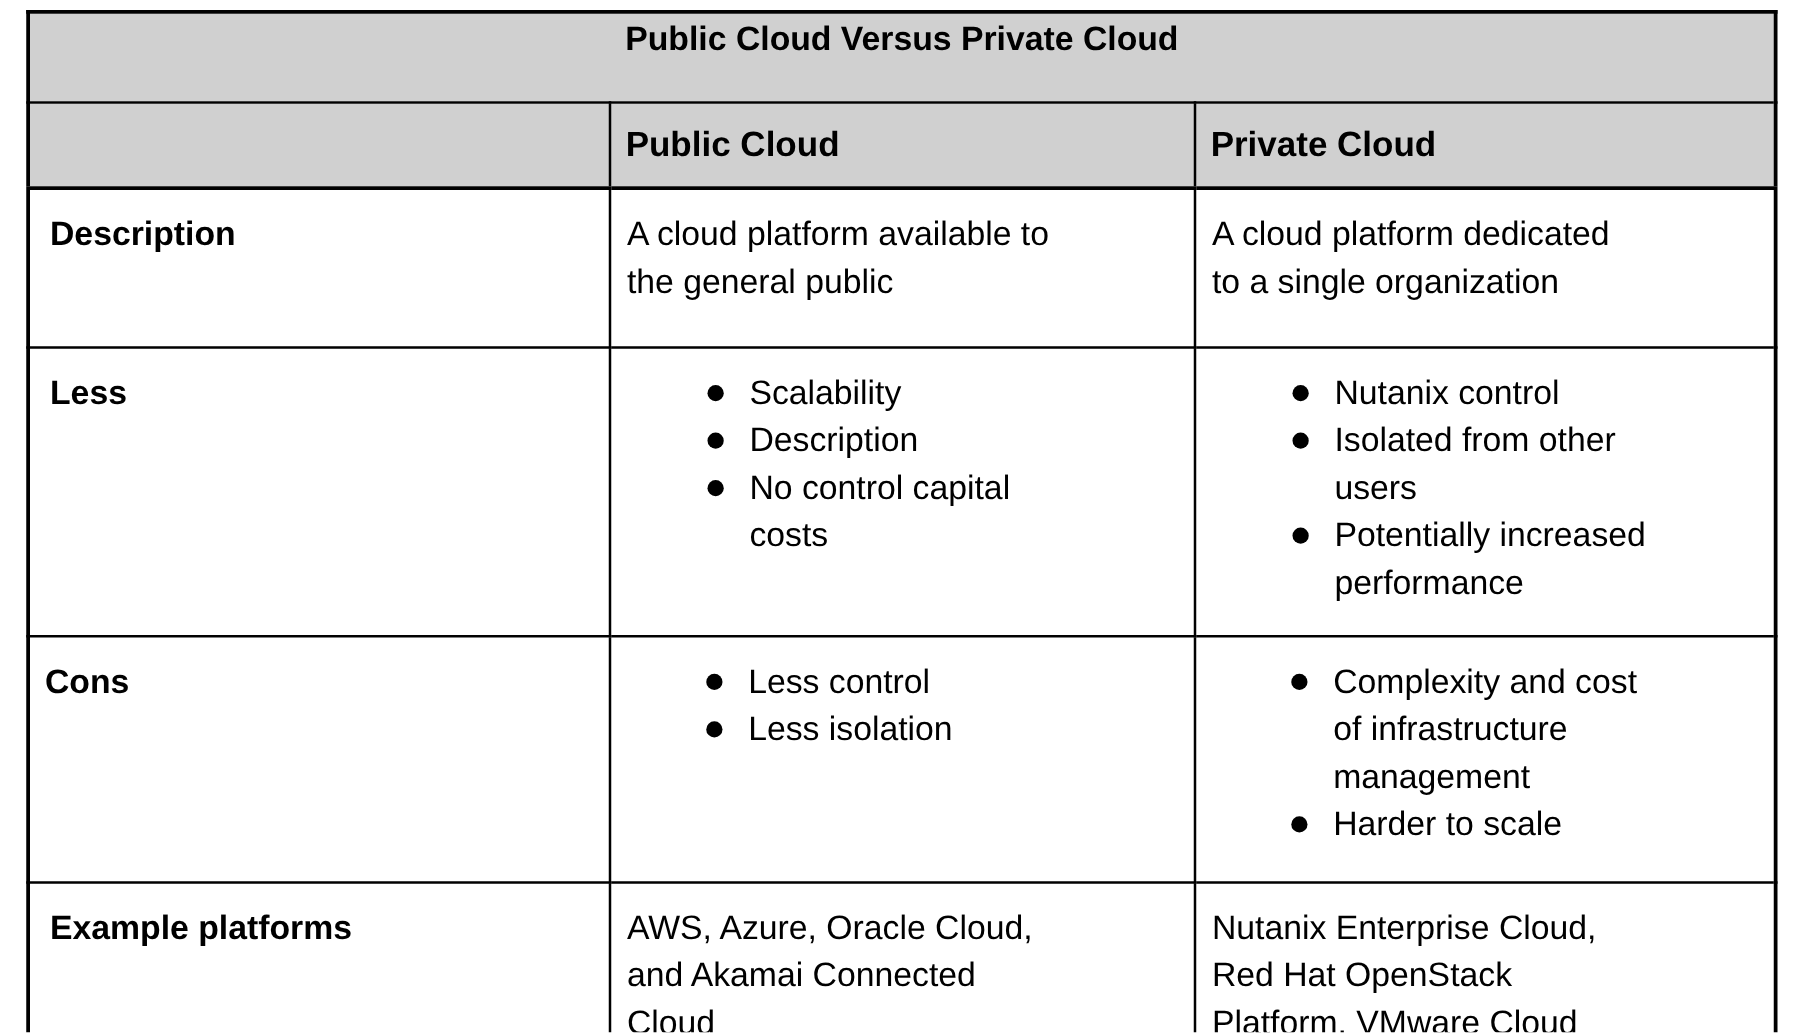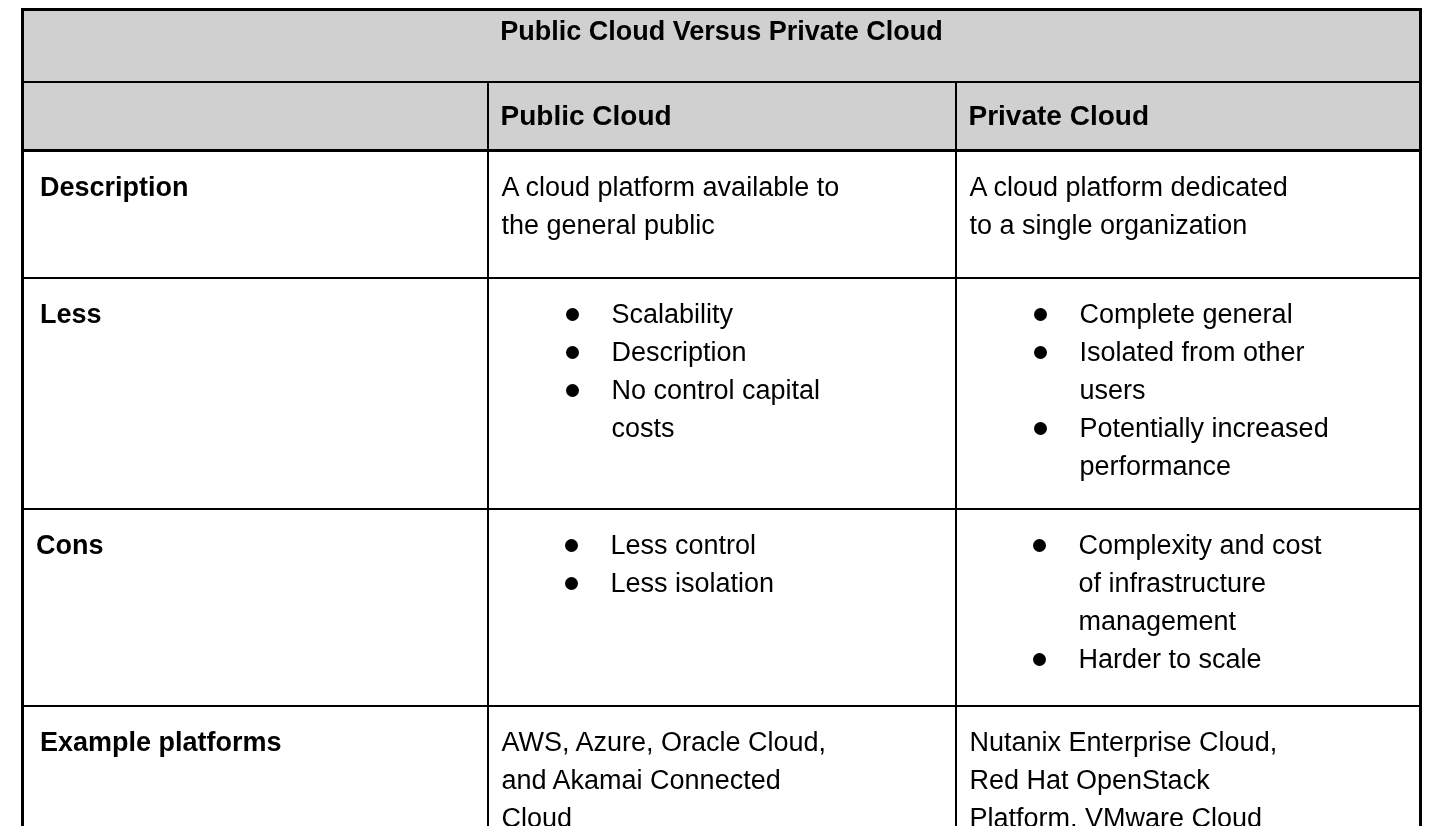--- a/index.html
+++ b/index.html
@@ -60,21 +60,21 @@
   tr.r-pros td { height: 213px; }
   tr.r-cons td { height: 179px; padding-left: 12px; }
   tr.r-ex td   { height: 144px; }
   ul.blist {
     list-style: none;
     margin: 0;
     padding: 0 0 0 64px;
   }
   ul.blist li {
     display: flex;
-    gap: 33px;
+    gap: 21px;
   }
   .dot {
     flex: none;
     width: 13px;
     height: 13px;
     border-radius: 50%;
     background: #000000;
     margin-top: 13px;
   }
 </style>
@@ -123,21 +123,21 @@
               <span class="dot"></span>
               <span class="multiline">No control capital
 costs</span>
             </li>
           </ul>
         </td>
         <td class="body-cell">
           <ul class="blist">
             <li>
               <span class="dot"></span>
-              <span class="multiline">Complete general</span>
+              <span class="multiline">Nutanix control</span>
             </li>
             <li>
               <span class="dot"></span>
               <span class="multiline">Isolated from other
 users</span>
             </li>
             <li>
               <span class="dot"></span>
               <span class="multiline">Potentially increased
 performance</span>

